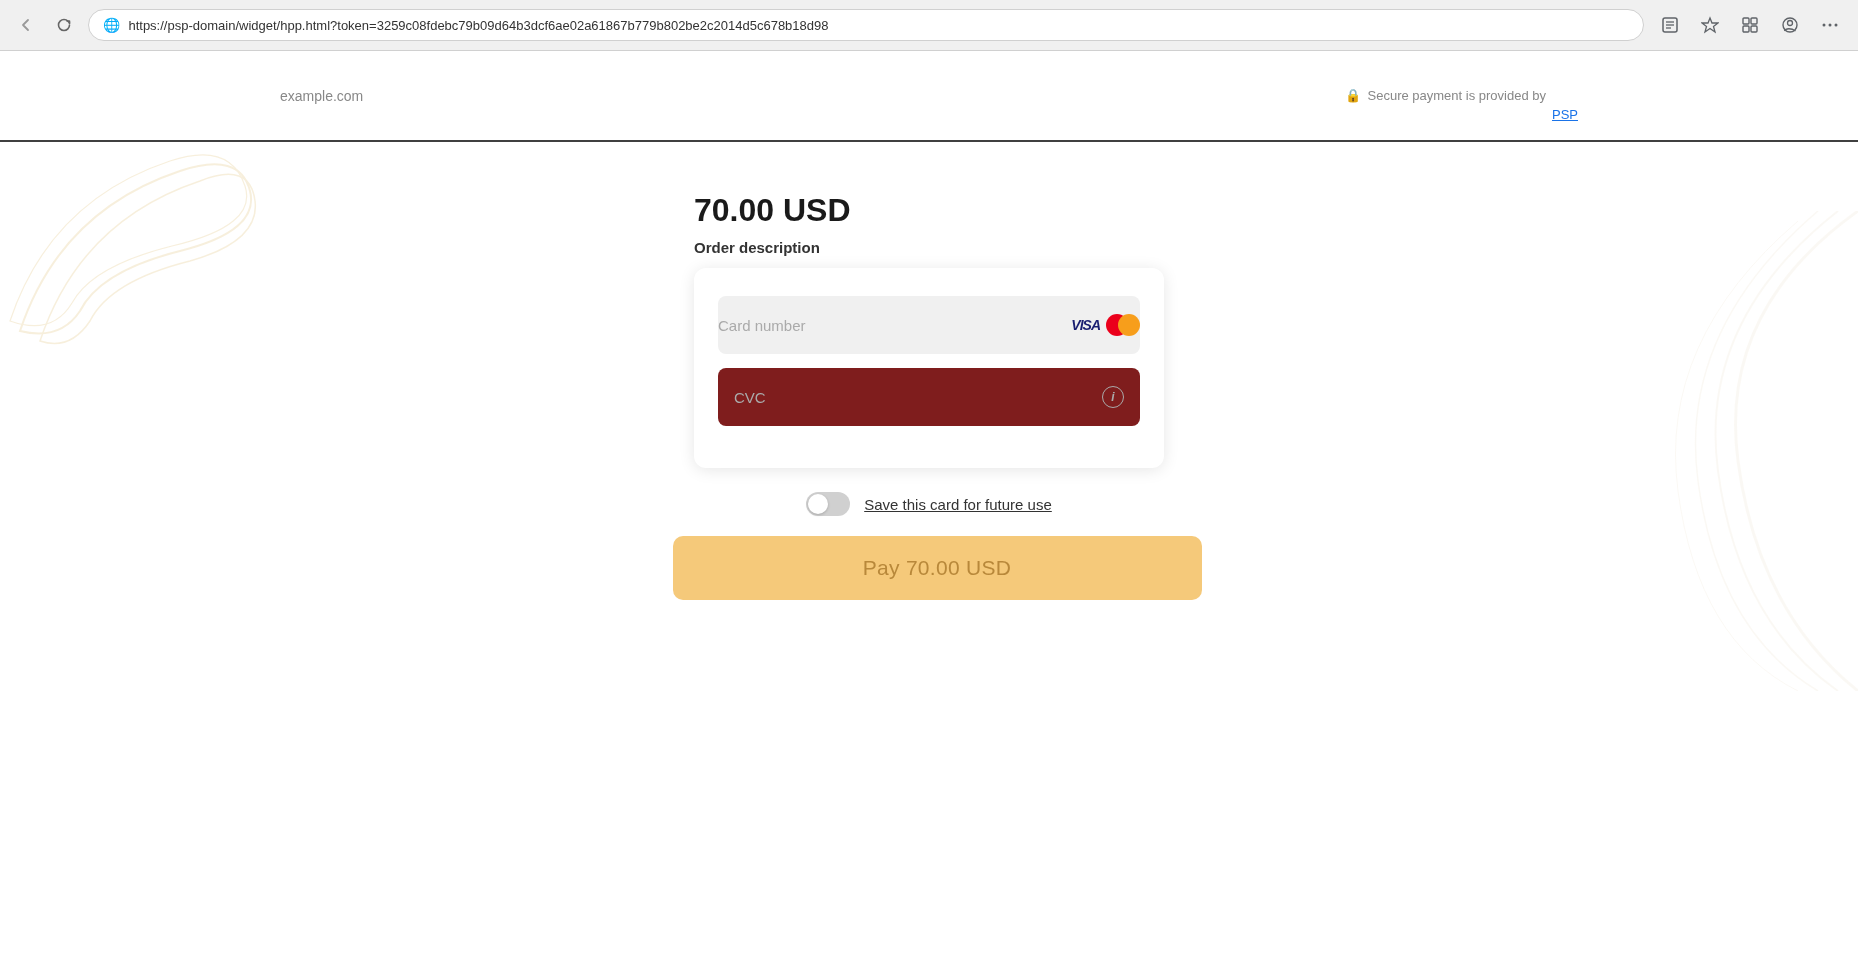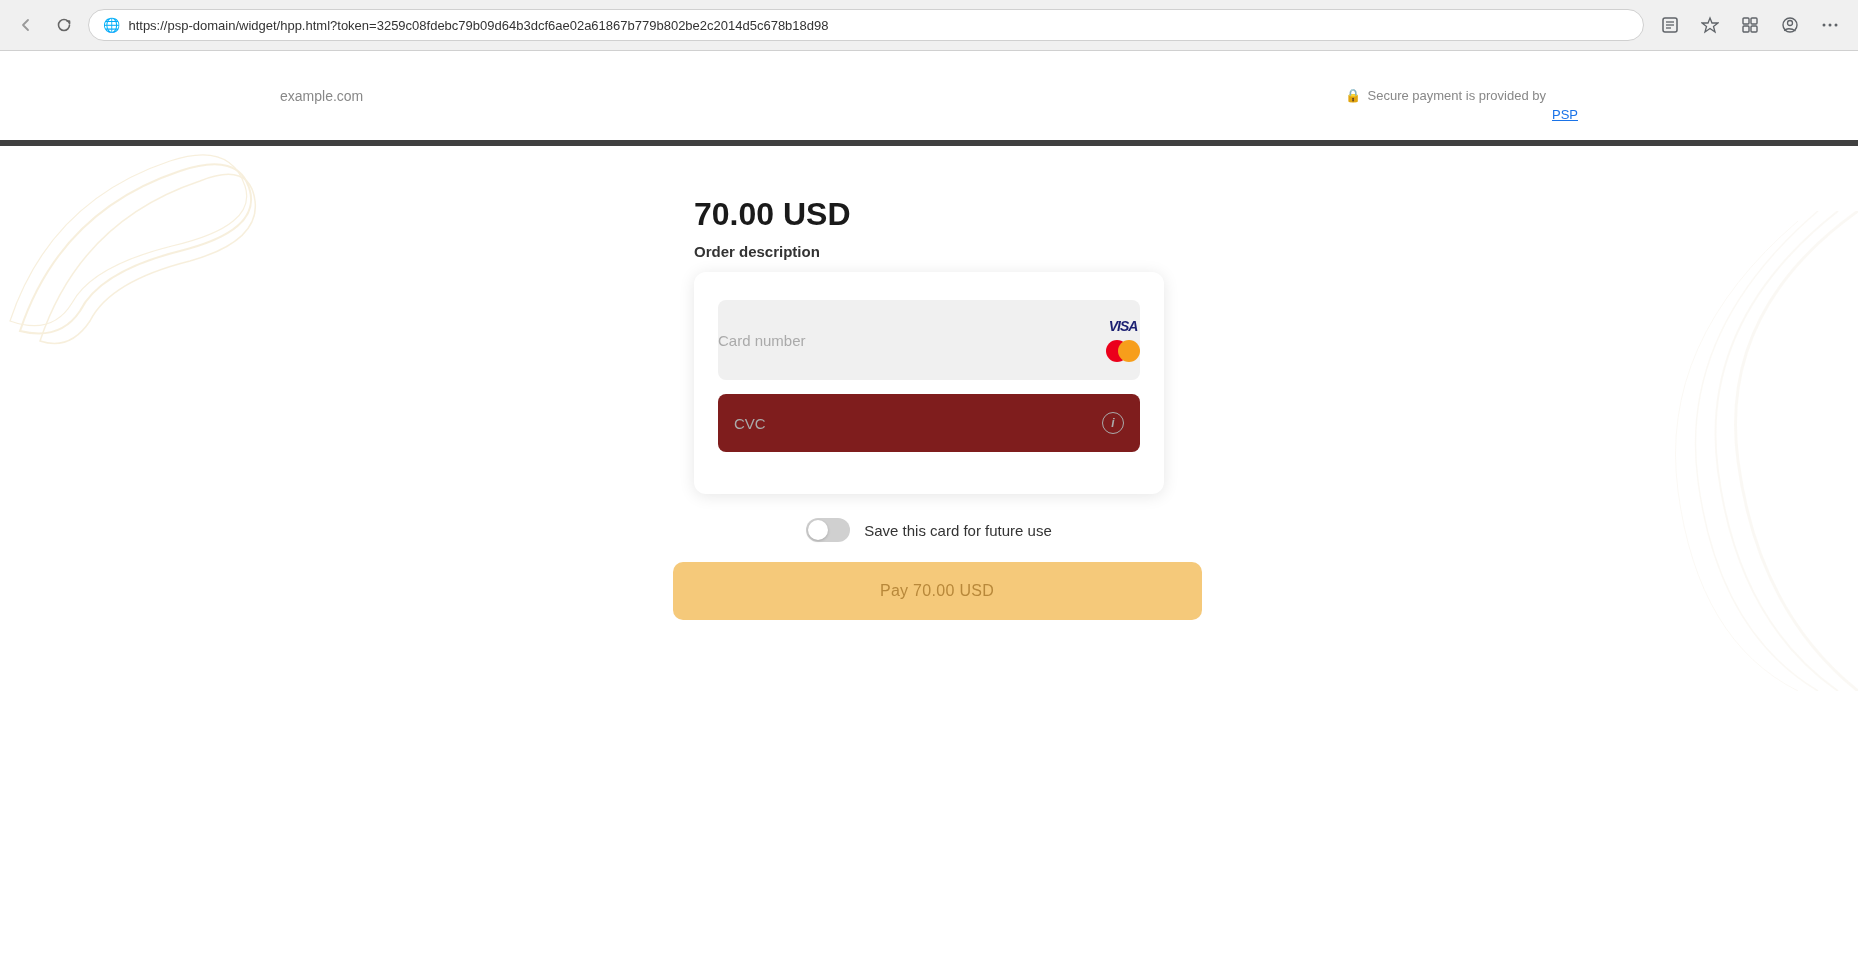--- a/index.html
+++ b/index.html
@@ -93,21 +93,21 @@
       position: relative;
       overflow: hidden;
     }
 
     
     .page-header {
       display: flex;
       justify-content: space-between;
       align-items: center;
       padding: 18px 280px;
-      border-bottom: 6px solid #404040;
+      border-bottom: 2px solid #404040;
     }
 
     .merchant-name {
       font-size: 14px;
       color: #888;
     }
 
     .secure-payment {
       display: flex;
       align-items: center;
@@ -178,21 +178,20 @@
 
     .field-placeholder {
       font-size: 15px;
       color: #aaa;
     }
 
     .card-icons {
       display: flex;
       align-items: center;
       gap: 6px;
-      flex-direction: column;
     }
 
     
     .visa-logo {
       font-size: 14px;
       font-weight: 900;
       color: #1a1f71;
       font-style: italic;
       letter-spacing: -1px;
     }
@@ -288,30 +287,31 @@
       border-radius: 50%;
       position: absolute;
       top: 2px;
       left: 2px;
       box-shadow: 0 1px 3px rgba(0,0,0,0.2);
     }
 
     .save-card-label {
       font-size: 15px;
       color: #333;
+      text-decoration: underline;
     }
 
     
     .pay-button {
       width: 529px;
       padding: 20px;
       background: #f5c97a;
       border: none;
       border-radius: 10px;
-      font-size: 16px;
+      font-size: 21px;
       font-weight: 500;
       color: #b8883a;
       cursor: pointer;
       letter-spacing: 0.3px;
       margin-left: 16px;
     }
 
     
     svg.left-deco {
       position: absolute;

